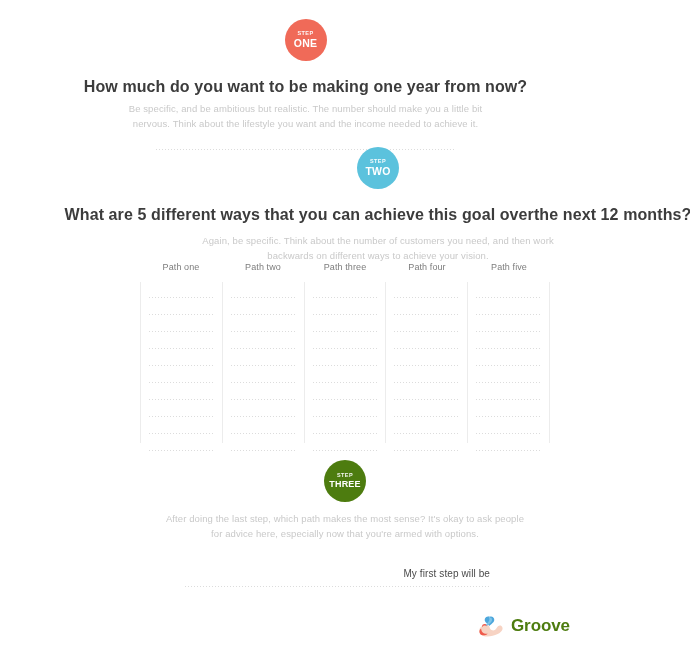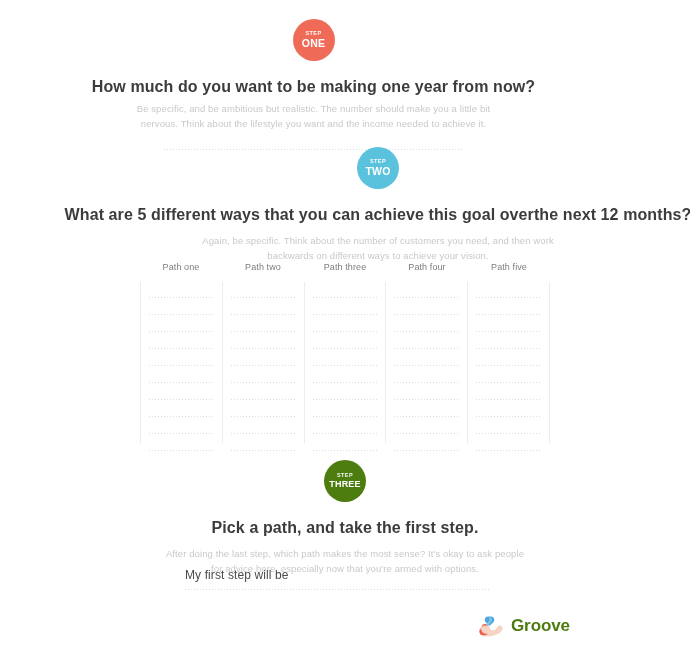--- a/index.html
+++ b/index.html
@@ -76,21 +76,21 @@
 
   
   .dot-line {
     height: 1px;
     background-image: linear-gradient(to right, #dcdcdc 0 1.5px, transparent 1.5px 3px);
     background-size: 3px 1px;
     background-repeat: repeat-x;
   }
 
   
-  .sec-one   { position: absolute; left: 8px; top: 19px;  width: 611px; }
+  .sec-one   { position: absolute; left: 0; top: 19px;  width: 611px; }
   .sec-two   { position: absolute; left: 0; top: 147px; width: 690px; padding-left: 33px; }
   .sec-three { position: absolute; left: 0; top: 460px; width: 690px; }
 
   .sec-one .q-title   { margin-top: 17px; }
   .sec-one .q-sub     { margin-top: 6px; }
   .sec-one .ans       { margin: 18px auto 0; width: 300px; }
 
   .sec-two .q-title   { margin-top: 17px; }
   .sec-two .q-sub     { margin-top: 10px; max-width: 380px; }
 
@@ -139,24 +139,25 @@
   .path-col .lines .dot-line { margin-bottom: 16px; }
 
   
   .final {
     position: absolute;
     left: 185px;
     top: 568px;
     width: 305px;
   }
   .final-label {
-    font-size: 12px;
+    font-size: 10px;
     color: #4a4a4a;
     letter-spacing: .1px;
     padding-bottom: 7px;
+    text-align: right;
   }
 
   
   .logo {
     position: absolute;
     left: 478px;
     top: 614px;
     display: flex;
     align-items: center;
     gap: 7px;
@@ -281,21 +282,20 @@
       </div>
   </div>
 
   <section class="sec-three">
     <div class="badge-wrap">
       <div class="badge small-num" id="badge-3" style="background: #4d7c0f;">
         <span class="badge-kicker">STEP</span>
         <span class="badge-num">THREE</span>
       </div>
     </div>
-    <h2 class="q-title">Pick a path, and take the first step.</h2>
     <p class="q-sub">After doing the last step, which path makes the most sense? It's okay to ask people for advice here, especially now that you're armed with options.</p>
   </section>
 
   <div class="final">
     <div class="final-label">My first step will be</div>
     <div class="dot-line"></div>
   </div>
 
   <div class="logo">
     <svg class="logo-mark" viewBox="0 0 26 24">

